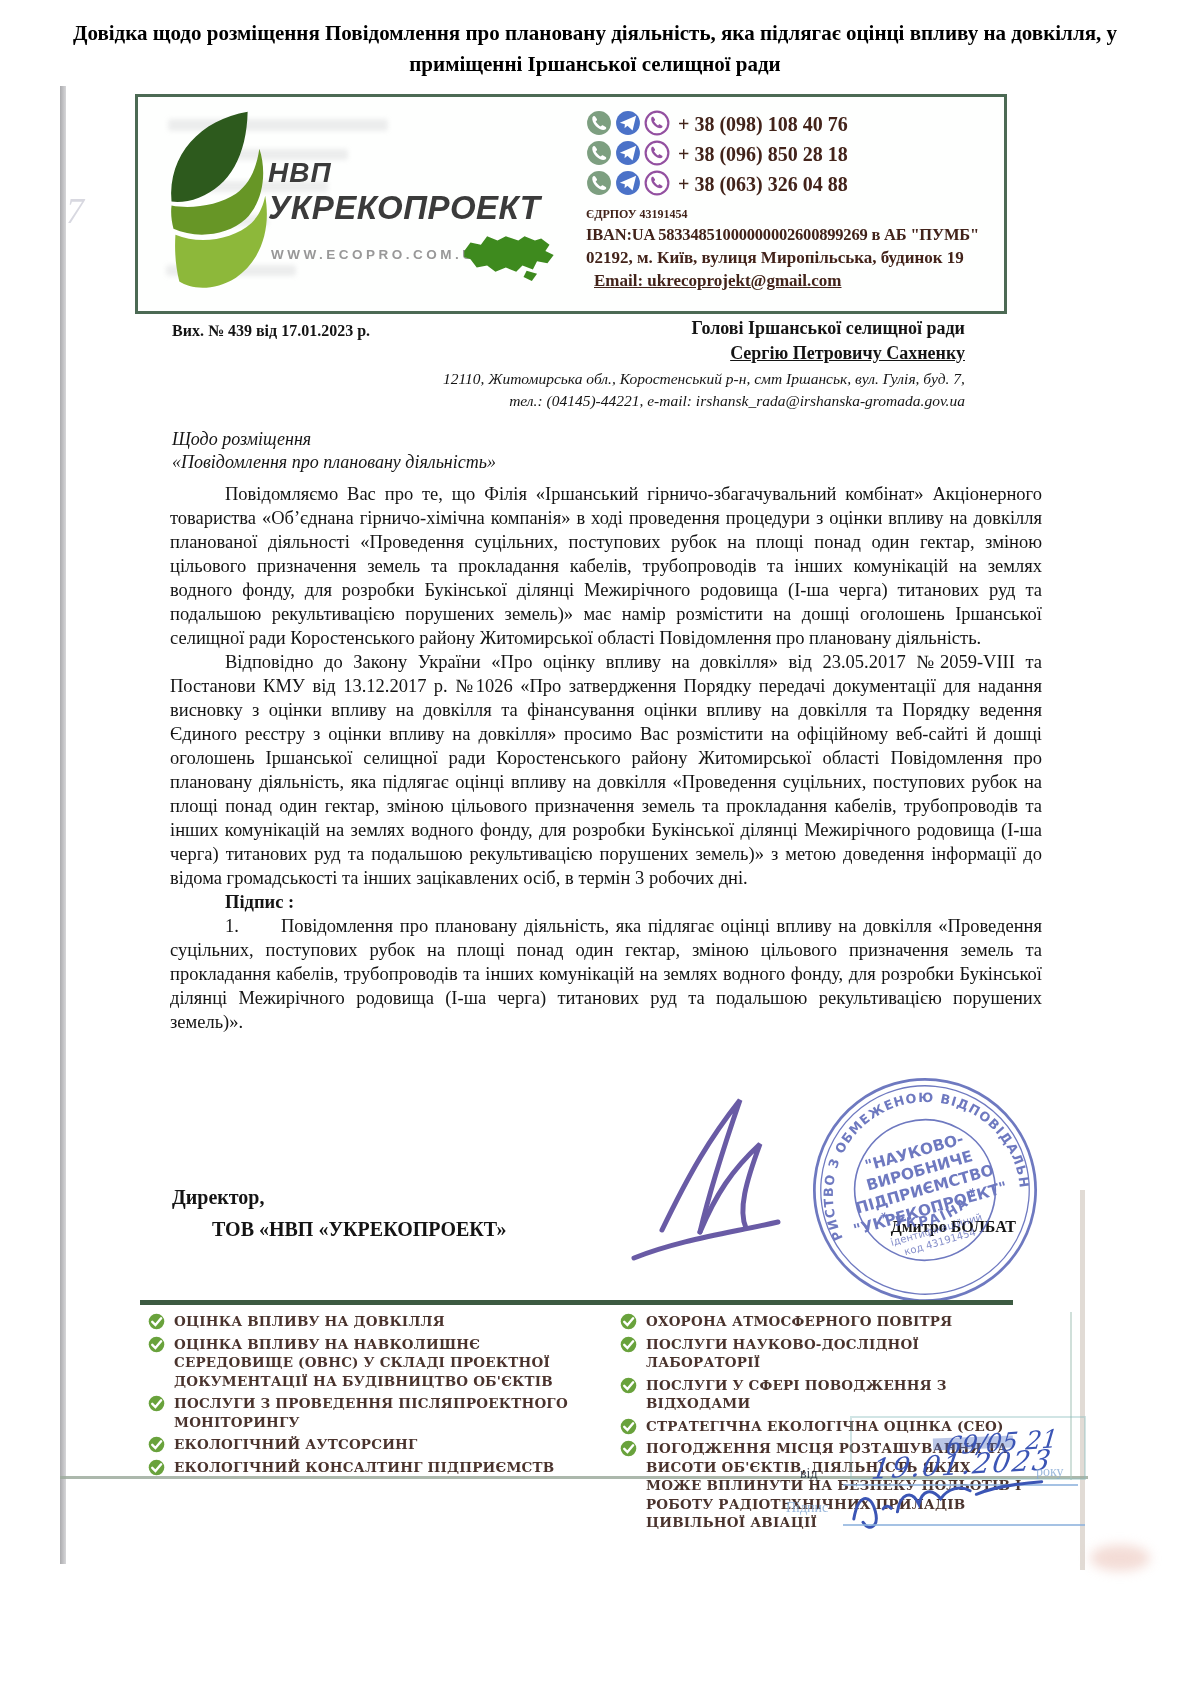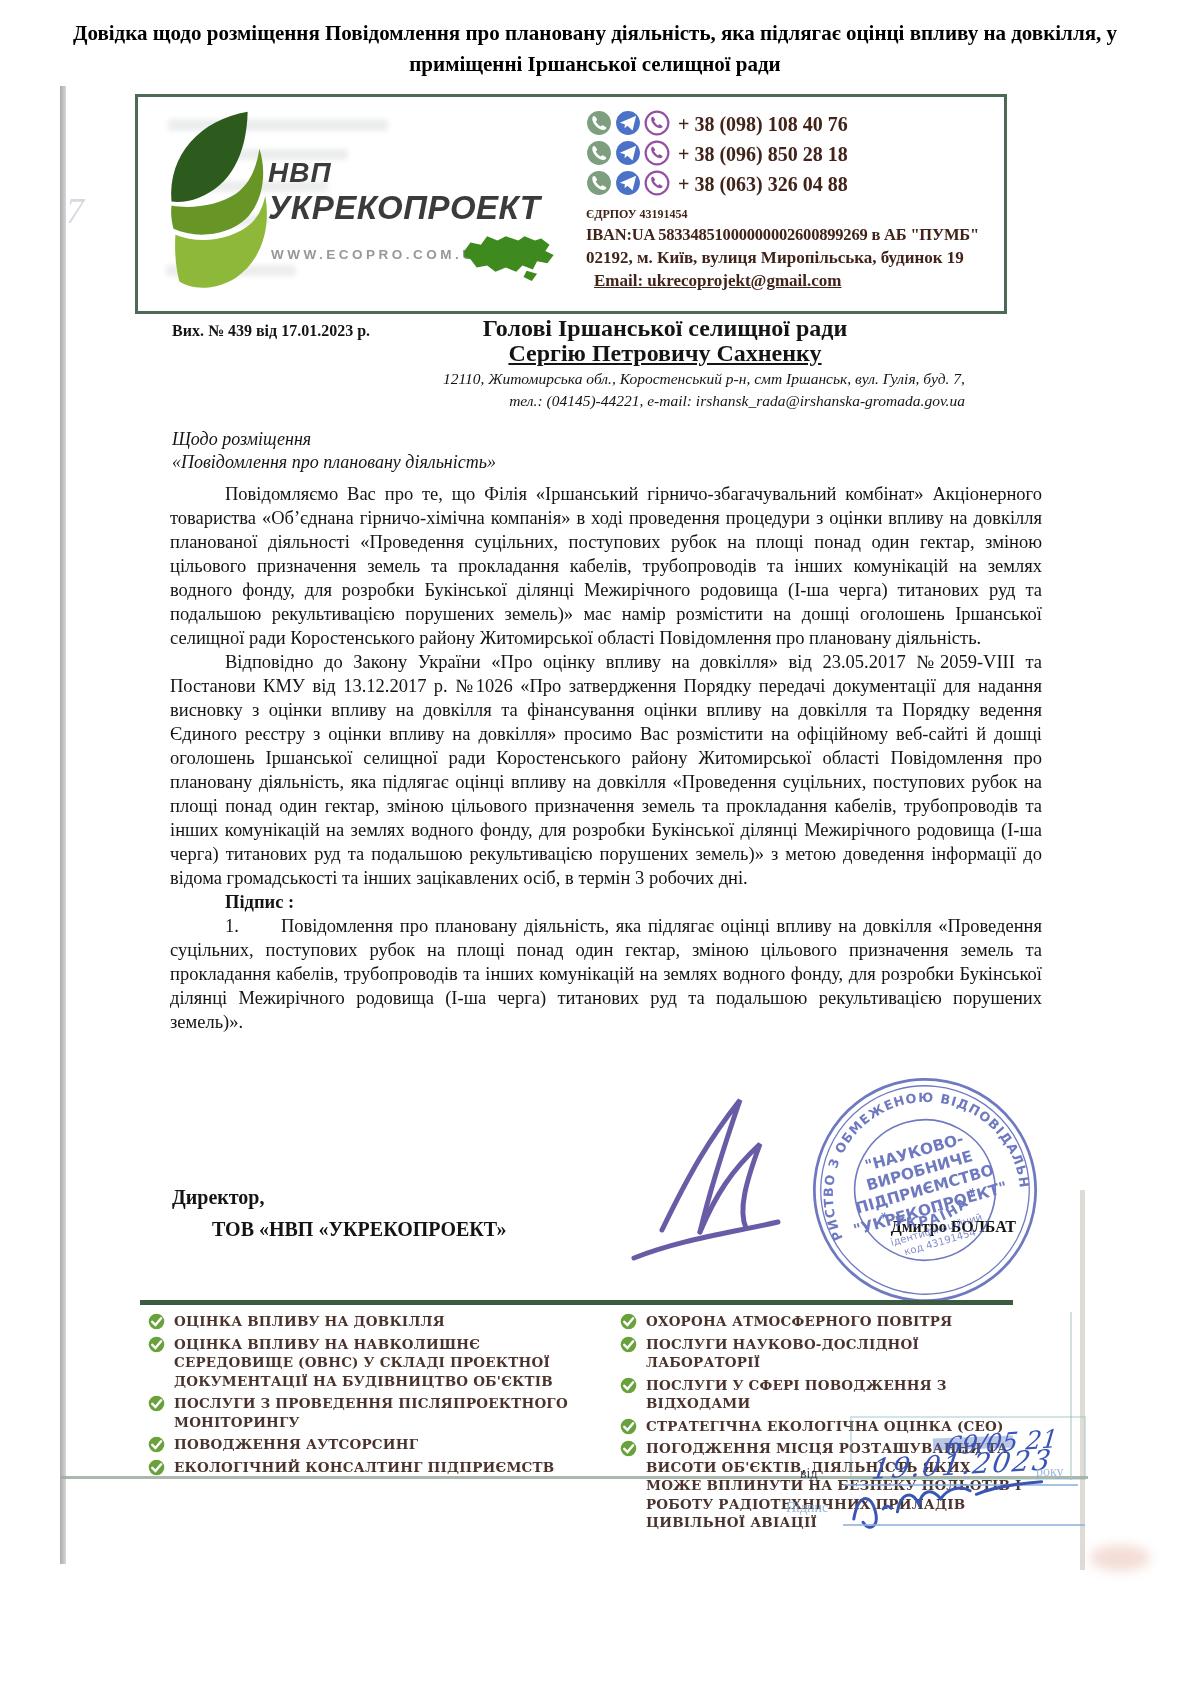--- a/index.html
+++ b/index.html
@@ -37,21 +37,21 @@
   .phone-row .micon{width:26px;height:26px;margin-right:3px;flex:0 0 auto;}
   .phone-num{font-weight:bold;font-size:20px;margin-left:5px;white-space:nowrap;}
   .edrpou{font-weight:bold;font-size:12px;margin-top:11px;}
   .iban{font-weight:bold;font-size:16.5px;margin-top:3px;letter-spacing:-.2px;}
   .addr{font-weight:bold;font-size:17px;margin-top:3px;}
   .email{font-weight:bold;font-size:17px;margin-top:3px;text-decoration:underline;display:inline-block;margin-left:8px;}
 
   
   .ref-line{left:172px;top:322px;font-weight:bold;font-size:16px;}
   .addressee{right:225px;top:316px;width:600px;text-align:right;}
-  .addr-bold{font-weight:bold;font-size:24px;line-height:24.5px;text-align:center;}
+  .addr-bold{font-weight:bold;font-size:18px;line-height:24.5px;}
   .addr-underline{text-decoration:underline;}
   .addr-italic{font-style:italic;font-size:15.5px;line-height:21.5px;}
 
   .subject{left:172px;top:428px;font-style:italic;font-size:18px;line-height:23px;}
 
   
   .body-text{left:170px;top:482px;width:872px;text-align:justify;
     font-size:18.5px;line-height:24px;}
   .body-text p{margin:0;text-indent:55px;}
   .attach-label{font-weight:bold;}
@@ -268,21 +268,21 @@
           <circle cx="12" cy="12" r="11" fill="#69a23c"></circle>
           <path d="M6,12.5 L10.5,17 L18.5,7.5" fill="none" stroke="#fff" stroke-width="3.4" stroke-linecap="round"></path>
         </svg>
       <span>ПОСЛУГИ З ПРОВЕДЕННЯ ПІСЛЯПРОЕКТНОГО МОНІТОРИНГУ</span>
     </div>
     <div class="svc-item">
       <svg class="chk" viewBox="0 0 24 24">
           <circle cx="12" cy="12" r="11" fill="#69a23c"></circle>
           <path d="M6,12.5 L10.5,17 L18.5,7.5" fill="none" stroke="#fff" stroke-width="3.4" stroke-linecap="round"></path>
         </svg>
-      <span>ПОВОДЖЕННЯ АУТСОРСИНГ</span>
+      <span>ЕКОЛОГІЧНИЙ АУТСОРСИНГ</span>
     </div>
     <div class="svc-item">
       <svg class="chk" viewBox="0 0 24 24">
           <circle cx="12" cy="12" r="11" fill="#69a23c"></circle>
           <path d="M6,12.5 L10.5,17 L18.5,7.5" fill="none" stroke="#fff" stroke-width="3.4" stroke-linecap="round"></path>
         </svg>
       <span>ЕКОЛОГІЧНИЙ КОНСАЛТИНГ ПІДПРИЄМСТВ</span>
     </div>
   </div>
 

